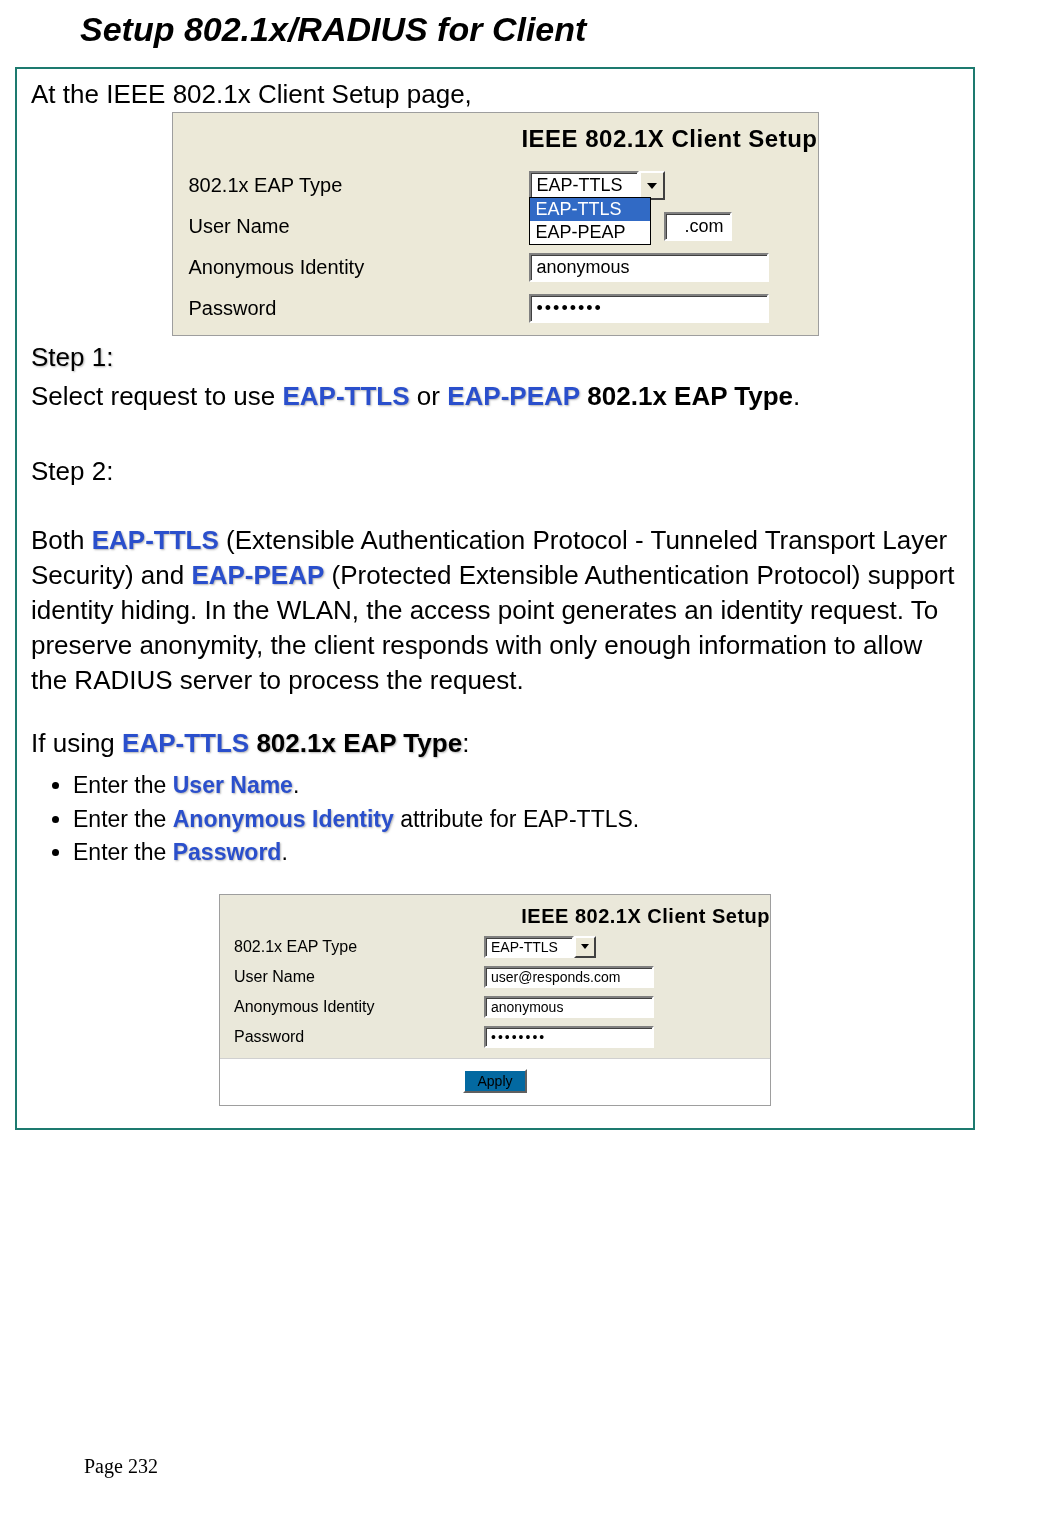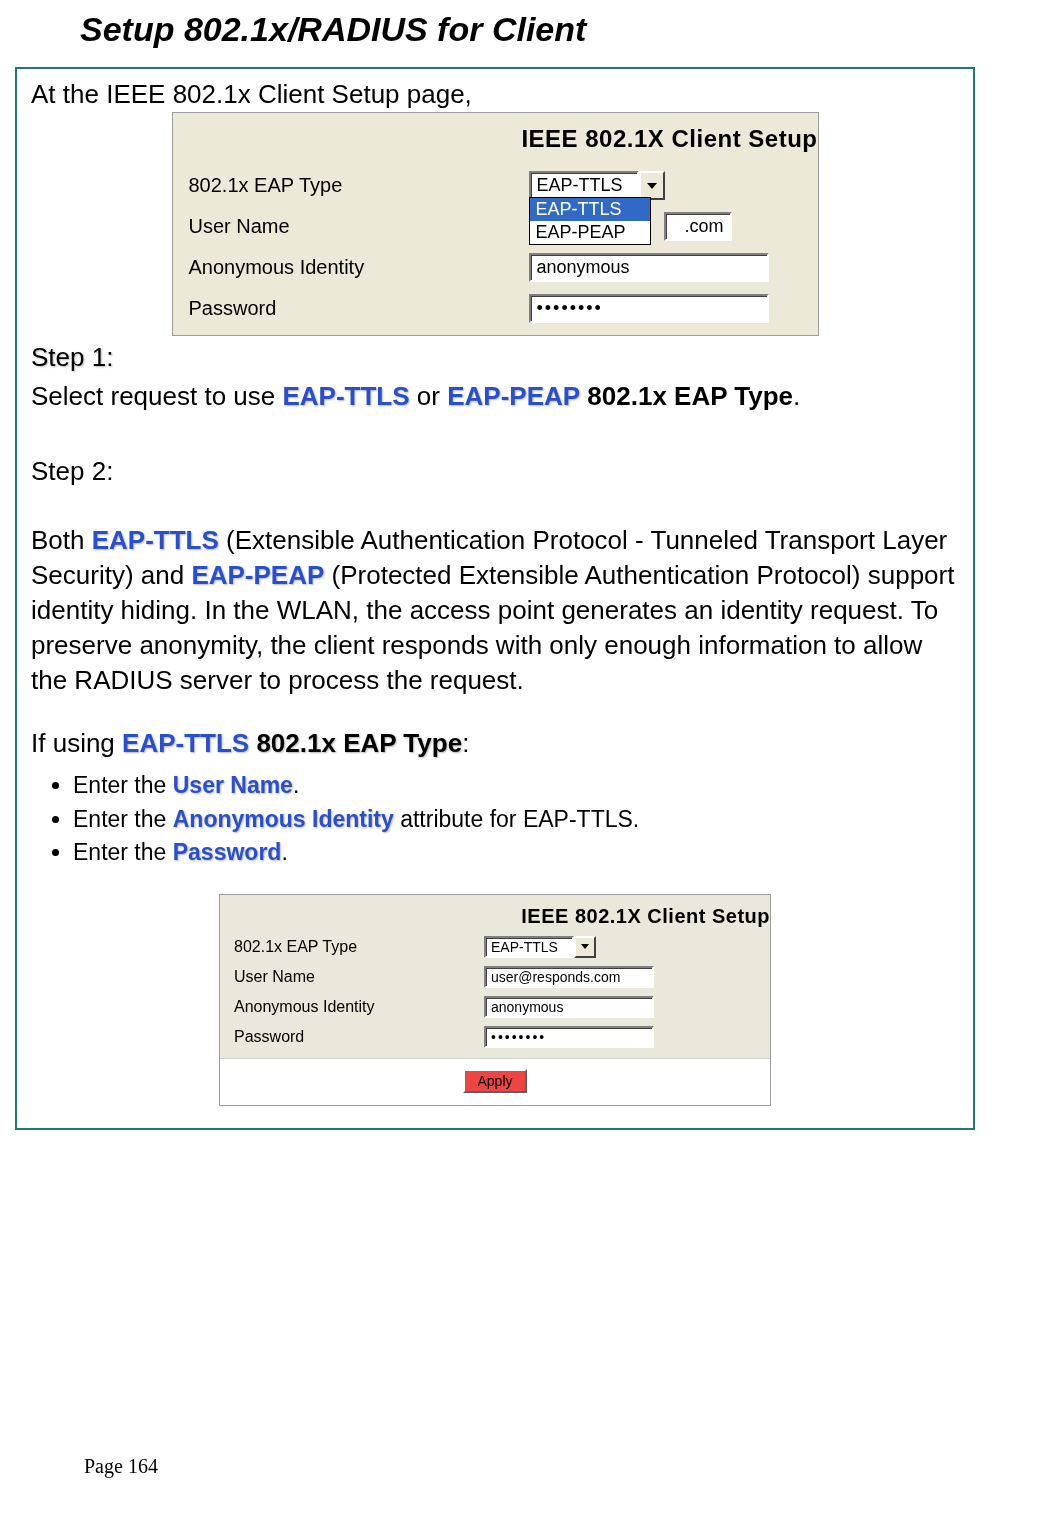--- a/index.html
+++ b/index.html
@@ -164,21 +164,21 @@
   .shot2 .txt-wide { width: 170px; }
 
   .apply-row {
     text-align: center;
     padding: 10px 0 12px 0;
     background: #fff;
     border-top: 1px solid #d0d0d0;
   }
   .apply-btn {
     display: inline-block;
-    background: #ef4444;
+    background: #0369a1;
     border-top: 2px solid #fff;
     border-left: 2px solid #fff;
     border-right: 2px solid #606060;
     border-bottom: 2px solid #606060;
     padding: 2px 12px;
     font-size: 14px;
     font-family: Arial, sans-serif;
   }
   .footer {
     position: absolute;
@@ -295,14 +295,14 @@
           <div class="field-box txt-wide" style="letter-spacing:2px">••••••••</div>
         </div>
 
         <div class="apply-row">
           <span class="apply-btn">Apply</span>
         </div>
       </div>
     </div>
   </div>
 
-  <div class="footer">Page 164</div>
+  <div class="footer">Page 232</div>
 </div>
 
 </body></html>

